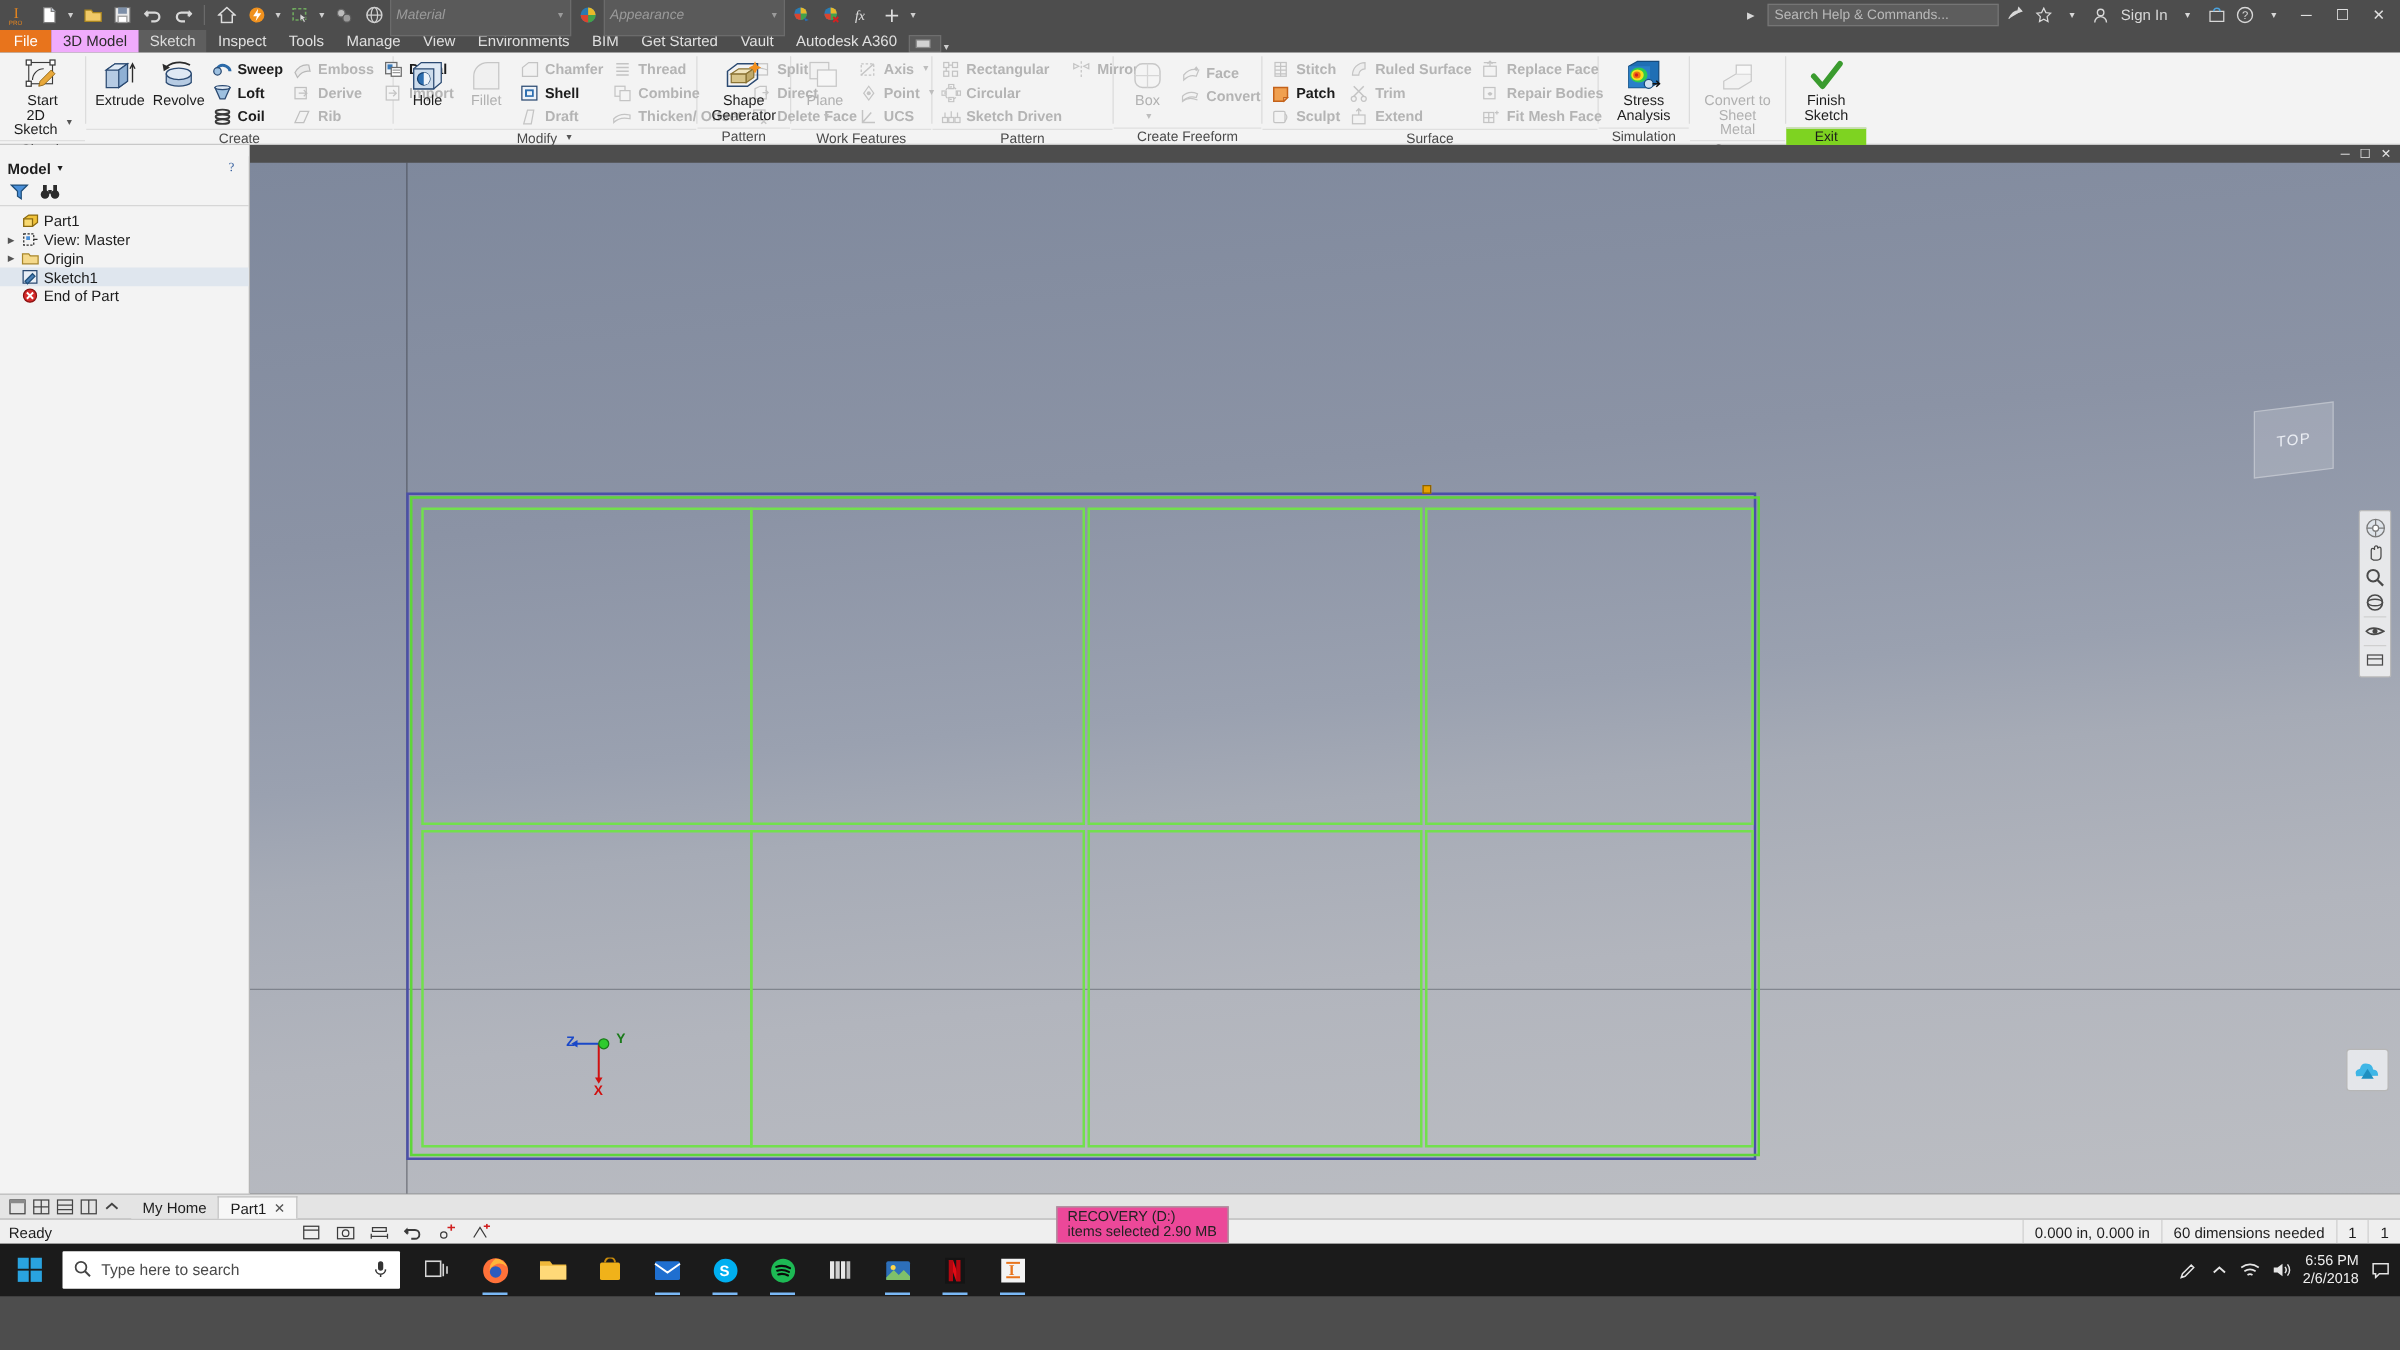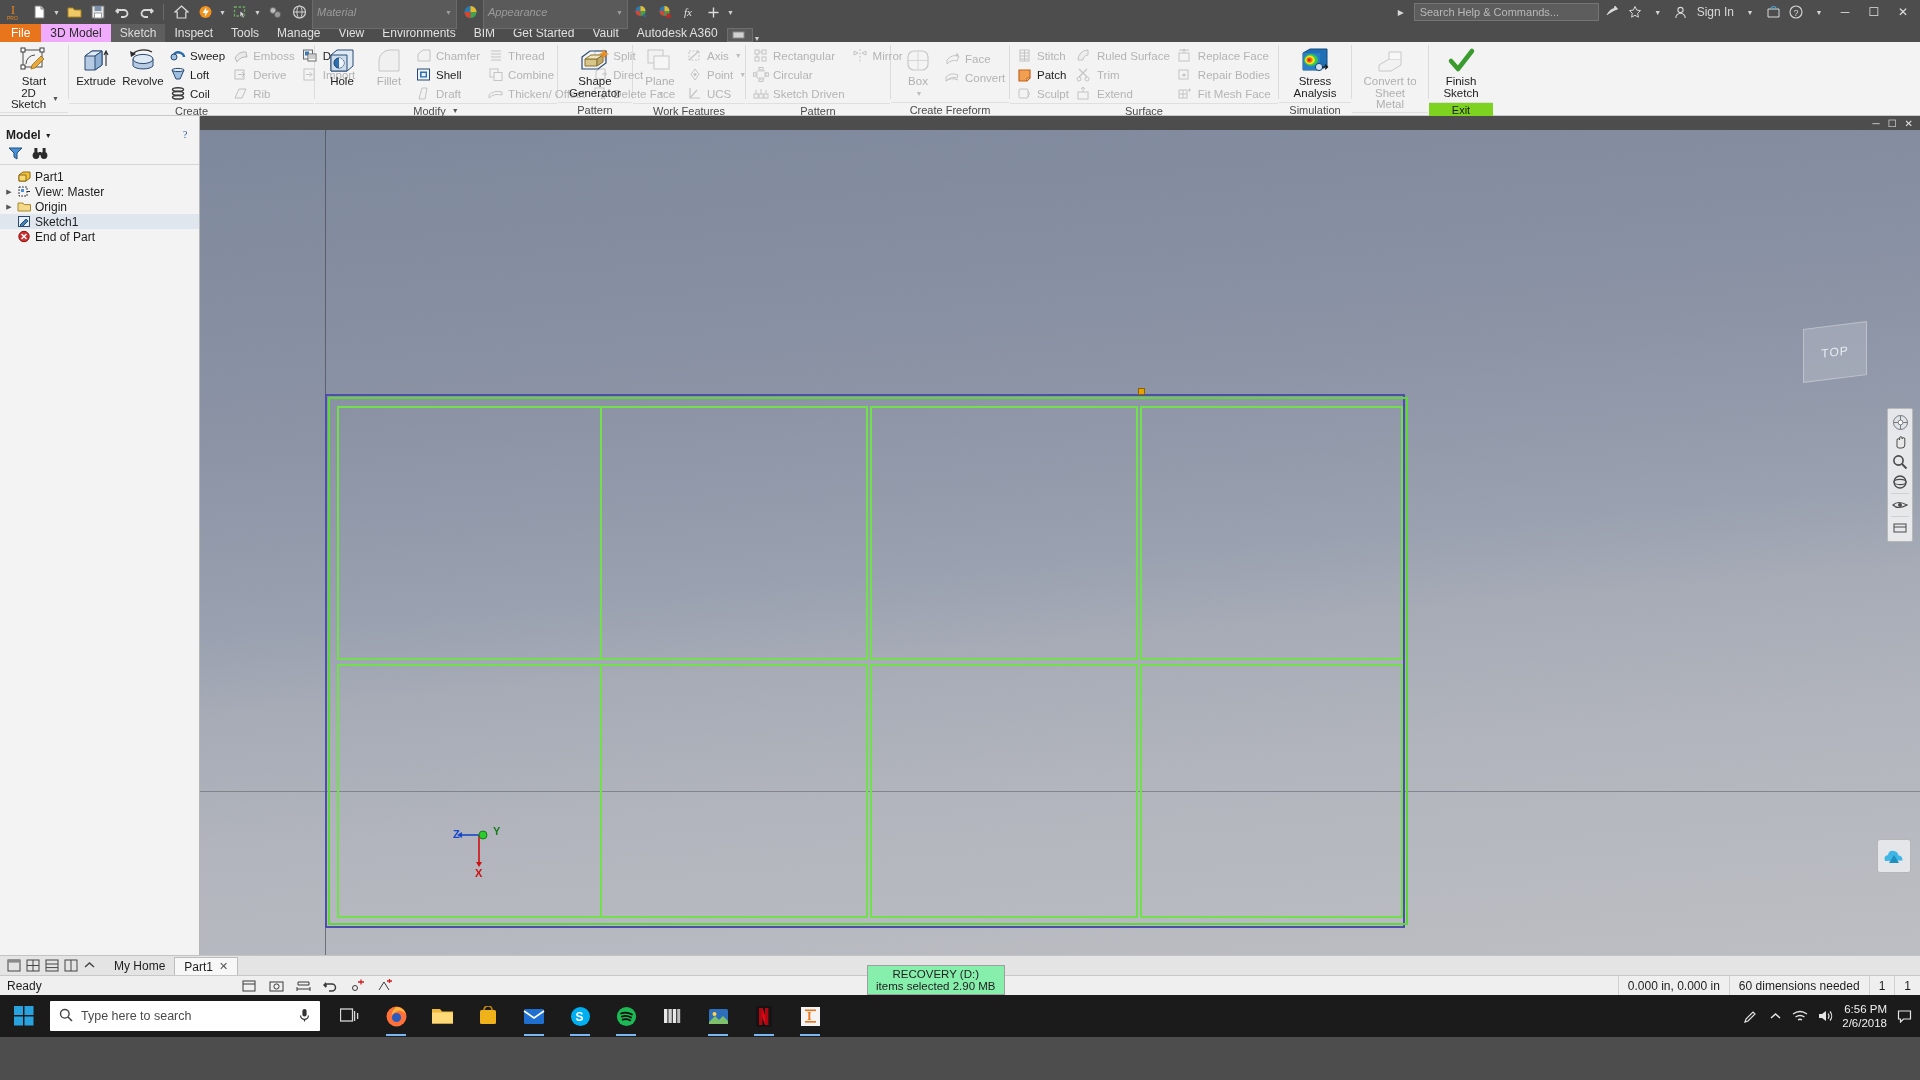--- a/index.html
+++ b/index.html
@@ -80,21 +80,21 @@
     align-items:center; cursor:default;
   }
   .bigbtn .ico { height:30px; display:flex; align-items:center; justify-content:center; }
   .bigbtn .lbl { font-size:11.5px; color:#1d1d1d; text-align:center; line-height:11.5px; }
   .bigbtn.dis .lbl { color:#b0b0b0; }
 
   
   .smallcol { display:flex; flex-direction:column; gap:0px; padding-top:1px; }
   .sbtn {
     height:19px; display:flex; align-items:center; gap:4px;
-    padding:0 4px 0 2px; font-size:11.5px; color:#1d1d1d; white-space:nowrap; cursor:default;
+    padding:0 4px 0 2px; font-size:11.5px; color:#1d1d1d; white-space:nowrap; cursor:default;font-weight:bold;
   }
   .sbtn.dis { color:#b4b4b4; }
   .sbtn .si { width:17px; height:17px; display:flex; align-items:center; justify-content:center; flex:none; }
   .cardown { font-size:7px; color:#555; margin-left:2px; }
   .cardown.dis { color:#bdbdbd; }
 
   
   .main { display:flex; height:839px; }
 
   
@@ -205,23 +205,23 @@
     width:44px; height:42px; display:flex; align-items:center; justify-content:center; position:relative;
   }
   .tbi.run::after {
     content:''; position:absolute; bottom:1px; left:12px; width:20px; height:2px; background:#7ab8f5;
   }
   .tray { margin-left:auto; display:flex; align-items:center; gap:9px; padding-right:8px; color:#e9e9e9; font-size:12px; }
   .clock { display:flex; flex-direction:column; align-items:flex-end; line-height:14px; font-size:11.5px; color:#f0f0f0; }
   .notif { width:16px; display:flex; align-items:center; justify-content:center; }
 
   .tip-bubble {
-    position:absolute; left:845px; bottom:42px; background:#86efac;
+    position:absolute; left:845px; bottom:42px; background:#ec4899;
     border:1px solid #9f9f9f; padding:2px 8px; font-size:11.5px; color:#222;
-    display:flex; flex-direction:column; align-items:center;margin-left:22px;
+    display:flex; flex-direction:column; 
   }
 </style>
 </head>
 <body>
 
 <div class="titlebar">
   <div class="qat">
     <div class="qat-btn">
       <svg width="16" height="18" viewBox="0 0 16 18">
           <text x="4" y="11" font-size="12" fill="#e8861e" font-family="Liberation Serif,serif">I</text>

